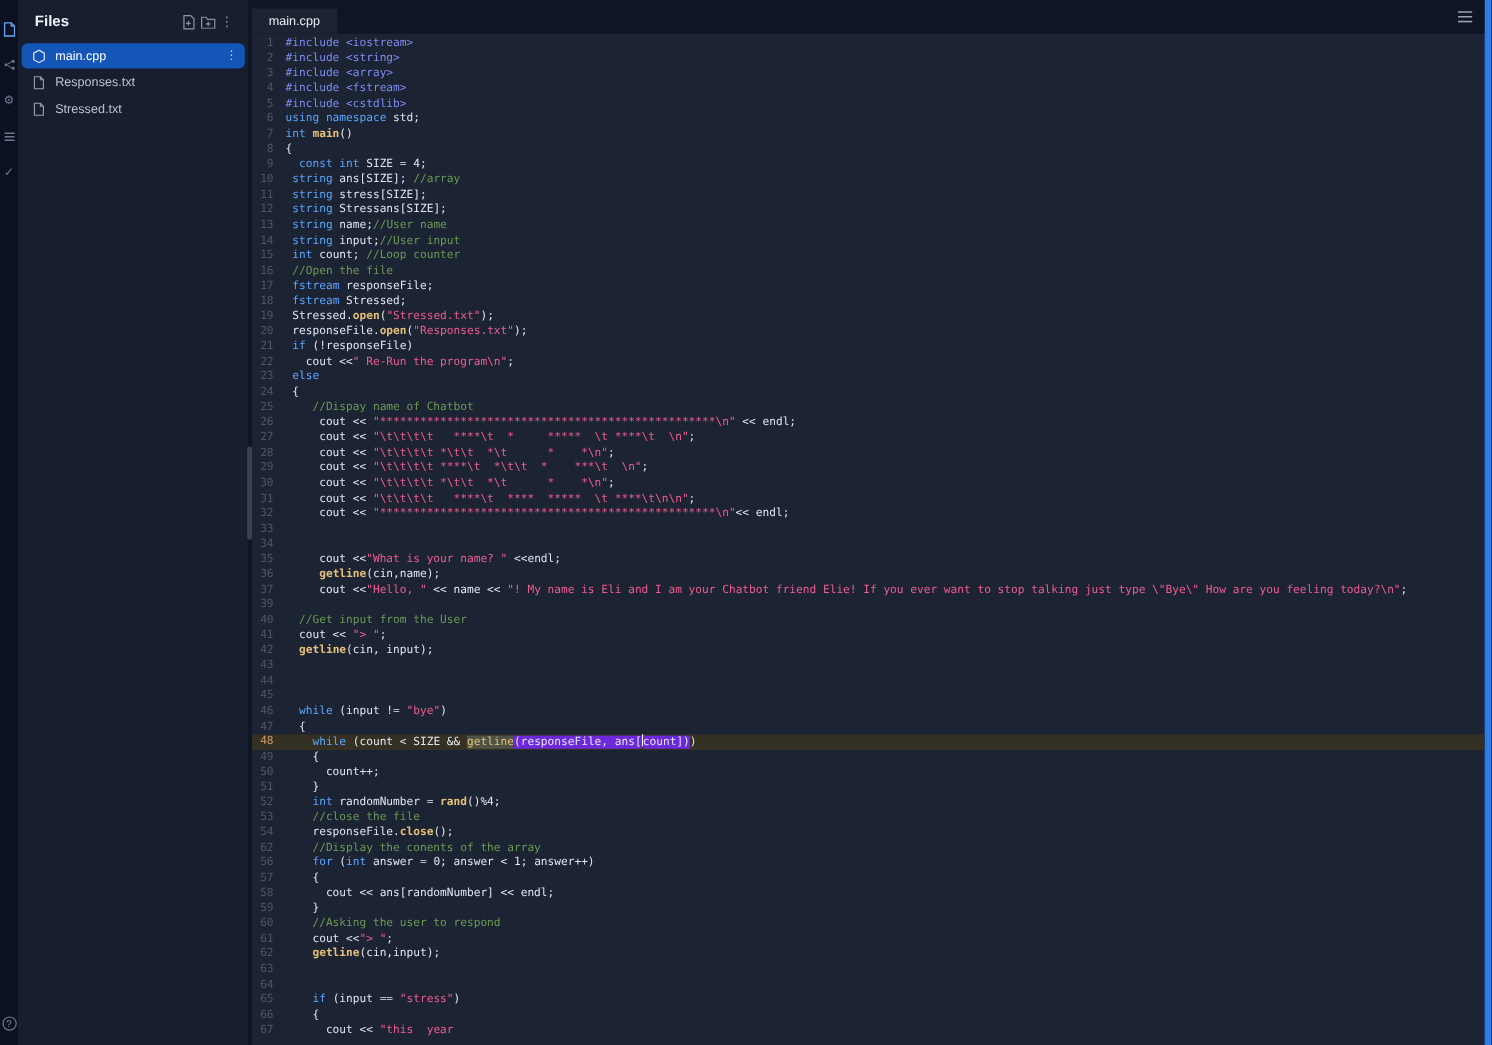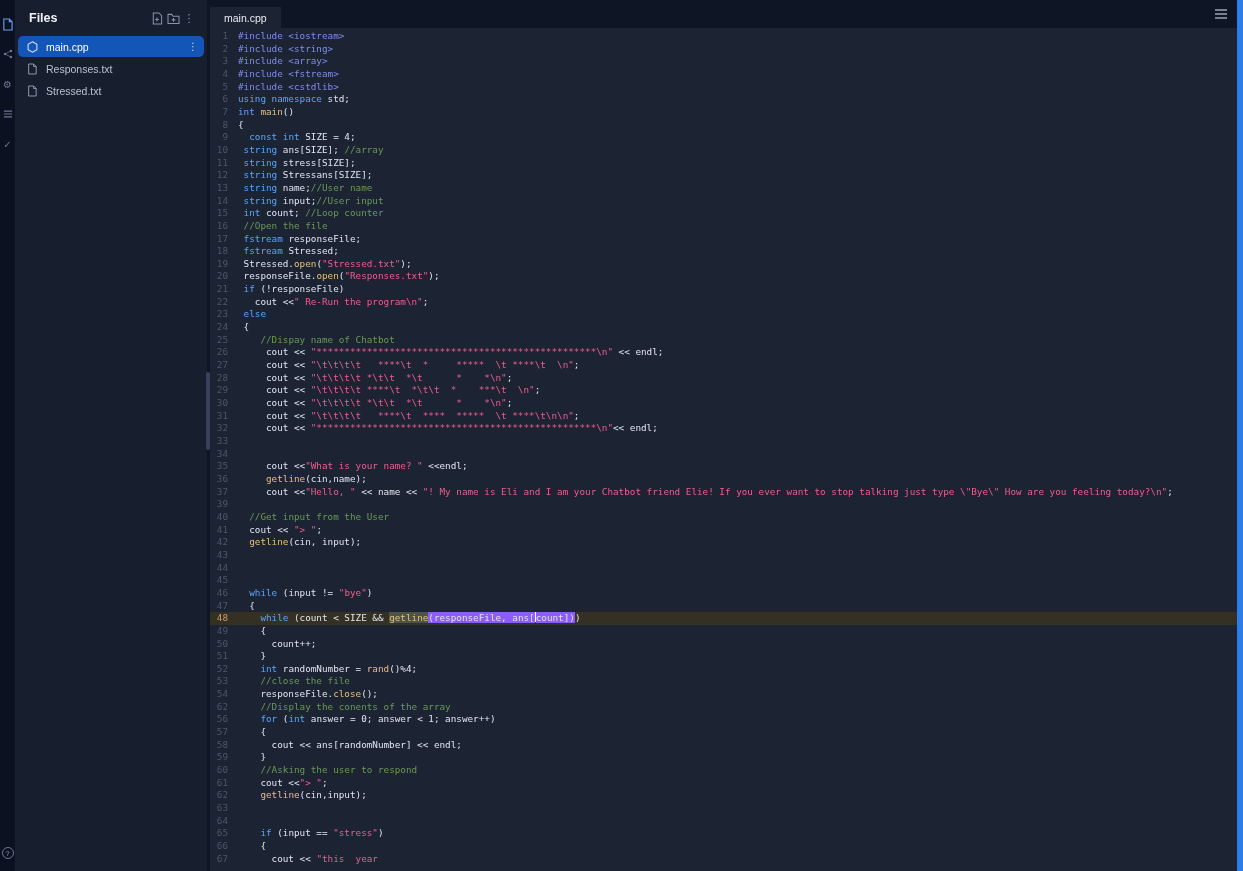--- a/index.html
+++ b/index.html
@@ -48,26 +48,26 @@
     font-family:"DejaVu Sans Mono",monospace; font-size:9.3px; }
   .line { display:flex; height:12.66px; line-height:12.66px; white-space:pre; }
   .line .ln { width:28px; padding-right:10px; text-align:right; color:#4d5668;
     flex:none; user-select:none; }
   .line .lc { white-space:pre; }
   .line.active { background:#343023; }
   .line.active .ln { color:#d19a66;text-align:right; }
 
   .p { color:#7f8cf0; }
   .k { color:#59a6ff; }
-  .f { color:#e5c07b; }
+  .f { color:#e5c07b;font-weight:bold; }
   .s { color:#ee5d90; }
   .c { color:#6a9955;margin-top:43px; }
   .t { color:#e0e5f0; }
   .sf { color:#e5c07b; background:#4e5346; }
-  .st { color:#e0e5f0; background:#8b5cf6; }
+  .st { color:#e0e5f0; background:#6d28d9; }
   .caret { display:inline-block; width:0; height:10px; border-left:1.5px solid #ffffff;
     vertical-align:-1px; background:#4e5346; }
 
   
   .rightbar { width:6px; background:#2b7de9; flex:none; }
   svg { display:block; }
 </style>
 </head>
 <body>
 

